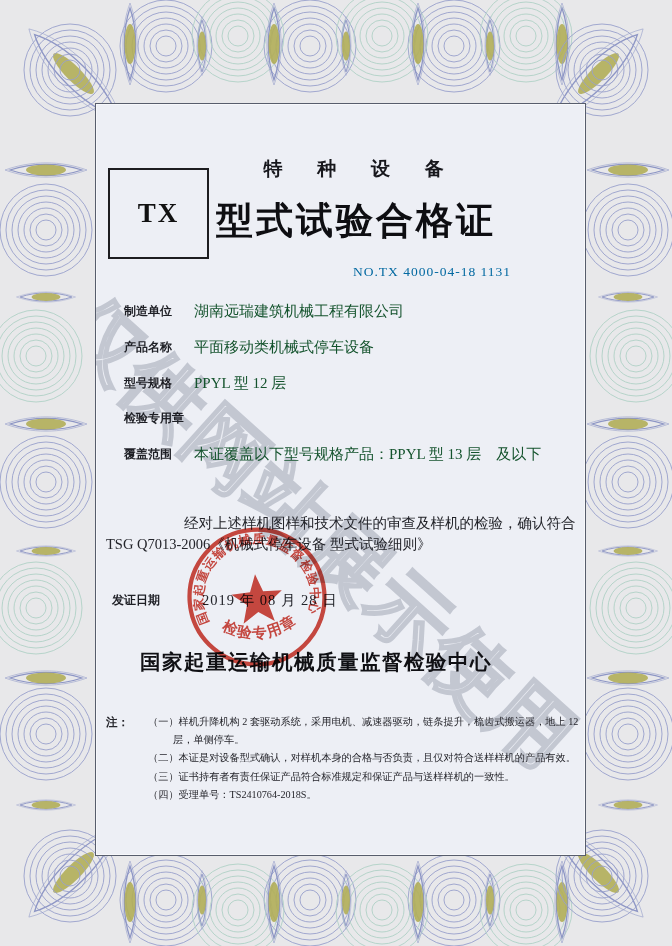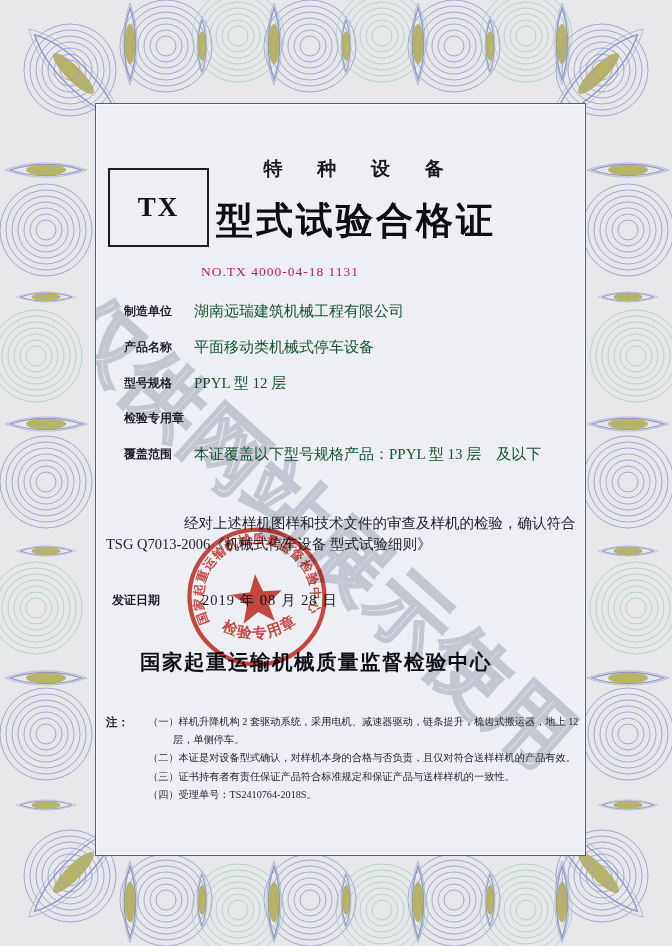--- a/index.html
+++ b/index.html
@@ -25,36 +25,36 @@
     transform:rotate(42deg); transform-origin:0 0;
     font-family:"Liberation Sans","DejaVu Sans",sans-serif;
     font-weight:bold; font-size:80px; letter-spacing:2px; white-space:nowrap;
     color:rgba(160,165,178,.10);
     -webkit-text-stroke:2.5px #9aa0af;
     opacity:.5; pointer-events:none;
   }
   .content-layer{position:absolute;inset:0;z-index:2;color:#23242a;}
 
   .tx-box{
-    position:absolute; left:12px; top:64px; width:101px; height:79px;
+    position:absolute; left:12px; top:64px; width:101px; height:91px;
     border:2px solid #1d1d20; box-sizing:border-box;
     display:flex; align-items:center; justify-content:center;
     font-size:27px; font-weight:bold; letter-spacing:2px; color:#111;
   }
   .title-small{
     position:absolute; left:115px; top:52px; width:285px; text-align:center;
     font-size:19px; font-weight:600; letter-spacing:15px; text-indent:15px; color:#17171c;
   }
   .title-main{
     position:absolute; left:105px; top:92px; width:310px; text-align:center;
     font-size:37px; font-weight:bold; letter-spacing:3px; color:#0e0e12;
   }
   .cert-no{
-    position:absolute; left:105px; top:160px; width:310px; text-align:left;
-    font-size:13.5px; letter-spacing:1px; color:#be185d;
+    position:absolute; left:105px; top:160px; width:310px; text-align:right;
+    font-size:13.5px; letter-spacing:1px; color:#0369a1;
   }
   .fields{position:absolute; left:28px; top:190px; width:455px;}
   .frow{height:35.7px; display:flex; align-items:center;}
   .flabel{width:70px; flex:0 0 70px; font-size:12px; font-weight:600; color:#1e1f25;}
   .fvalue{font-size:15px; color:#14532d; white-space:nowrap;}
   .conclusion{
     position:absolute; left:10px; top:409px; width:472px;
     font-size:14.5px; line-height:20.5px; text-indent:78px; color:#23242a;
   }
   .issue-row{position:absolute; left:16px; top:487px; display:flex; align-items:center; font-size:14px;}

